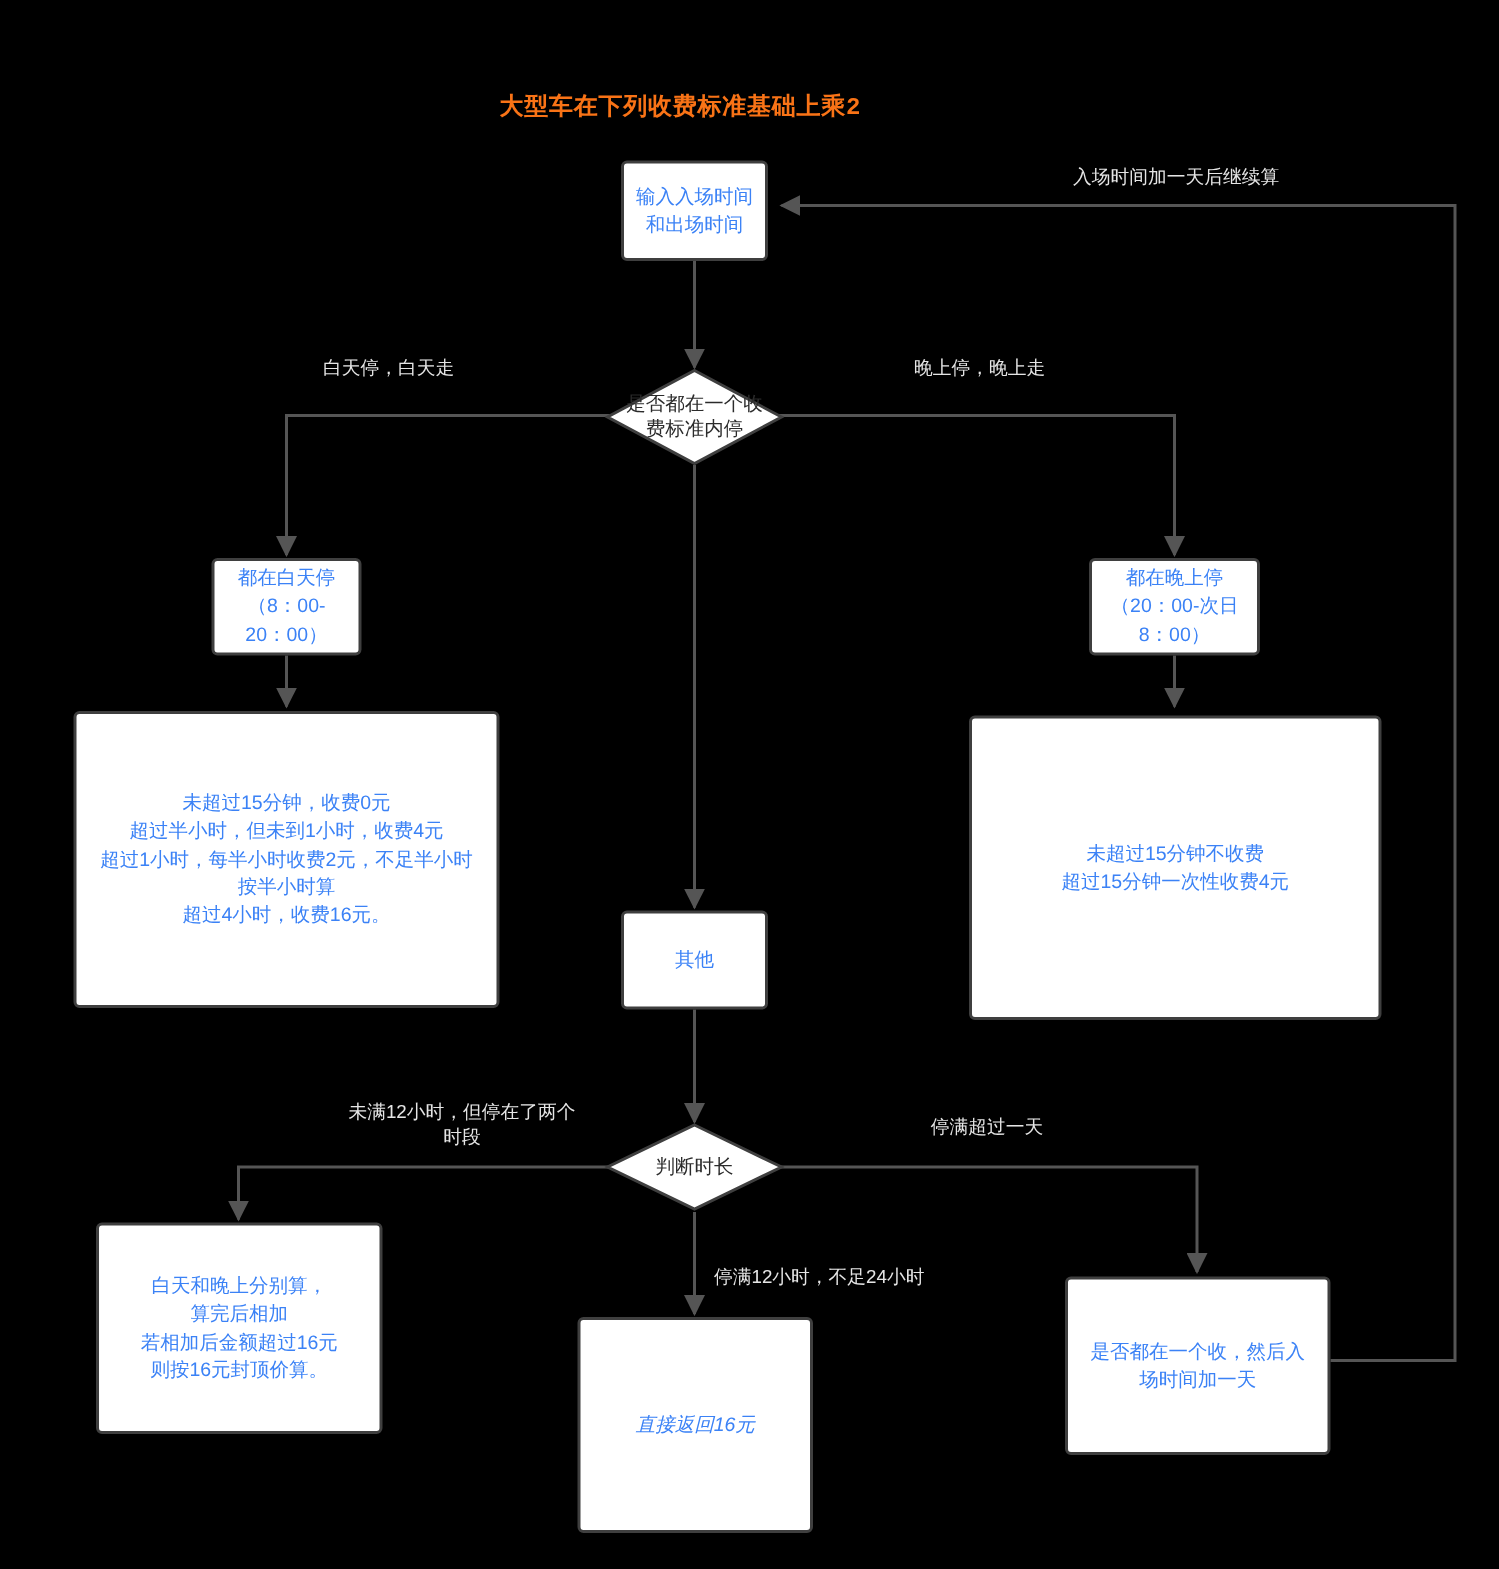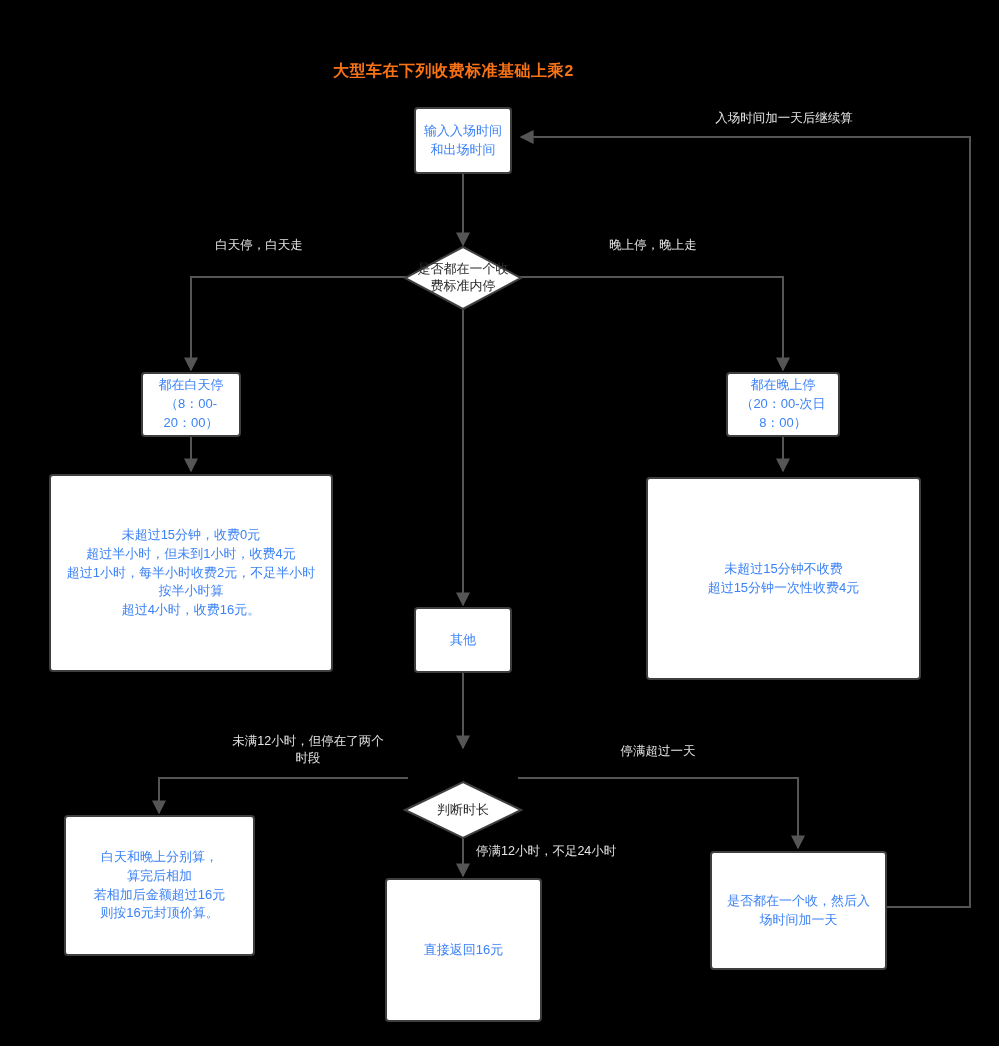--- a/index.html
+++ b/index.html
@@ -145,33 +145,33 @@
   <div class="node" style="left:49px; top:474px; width:284px; height:198px; padding:10px 14px;">未超过15分钟，收费0元
 超过半小时，但未到1小时，收费4元
 超过1小时，每半小时收费2元，不足半小时按半小时算
 超过4小时，收费16元。</div>
 
   <div class="node" style="left:646px; top:477px; width:275px; height:203px; padding:10px 14px;">未超过15分钟不收费
 超过15分钟一次性收费4元</div>
 
   <div class="node" style="left:414px; top:607px; width:98px; height:66px;">其他</div>
 
-  <div class="diamond-wrap" style="left:403px; top:780px; width:120px; height:60px;">
+  <div class="diamond-wrap" style="left:403px; top:748px; width:120px; height:60px;">
     <svg class="diamond-shape" viewBox="0 0 120 60" xmlns="http://www.w3.org/2000/svg">
       <polygon points="60,2 118,30 60,58 2,30" fill="#ffffff" stroke="#3f3f3f" stroke-width="2"></polygon>
     </svg>
     <div class="diamond-label">判断时长</div>
   </div>
 
   <div class="node" style="left:64px; top:815px; width:191px; height:141px; padding:8px 10px;">白天和晚上分别算，
 算完后相加
 若相加后金额超过16元
 则按16元封顶价算。</div>
 
-  <div class="node" style="left:385px; top:878px; width:157px; height:144px; padding:8px 10px;">直接返回16元</div>
+  <div class="node" style="left:385px; top:878px; width:157px; height:144px; padding:8px 10px;font-style:italic;">直接返回16元</div>
 
   <div class="node" style="left:710px; top:851px; width:177px; height:119px; padding:8px 10px;">是否都在一个收，然后入
 场时间加一天</div>
 
   <div class="edge-label" style="left:704px; top:110px; width:160px;">入场时间加一天后继续算</div>
 
   <div class="edge-label" style="left:204px; top:237px; width:110px;">白天停，白天走</div>
 
   <div class="edge-label" style="left:598px; top:237px; width:110px;">晚上停，晚上走</div>
 

